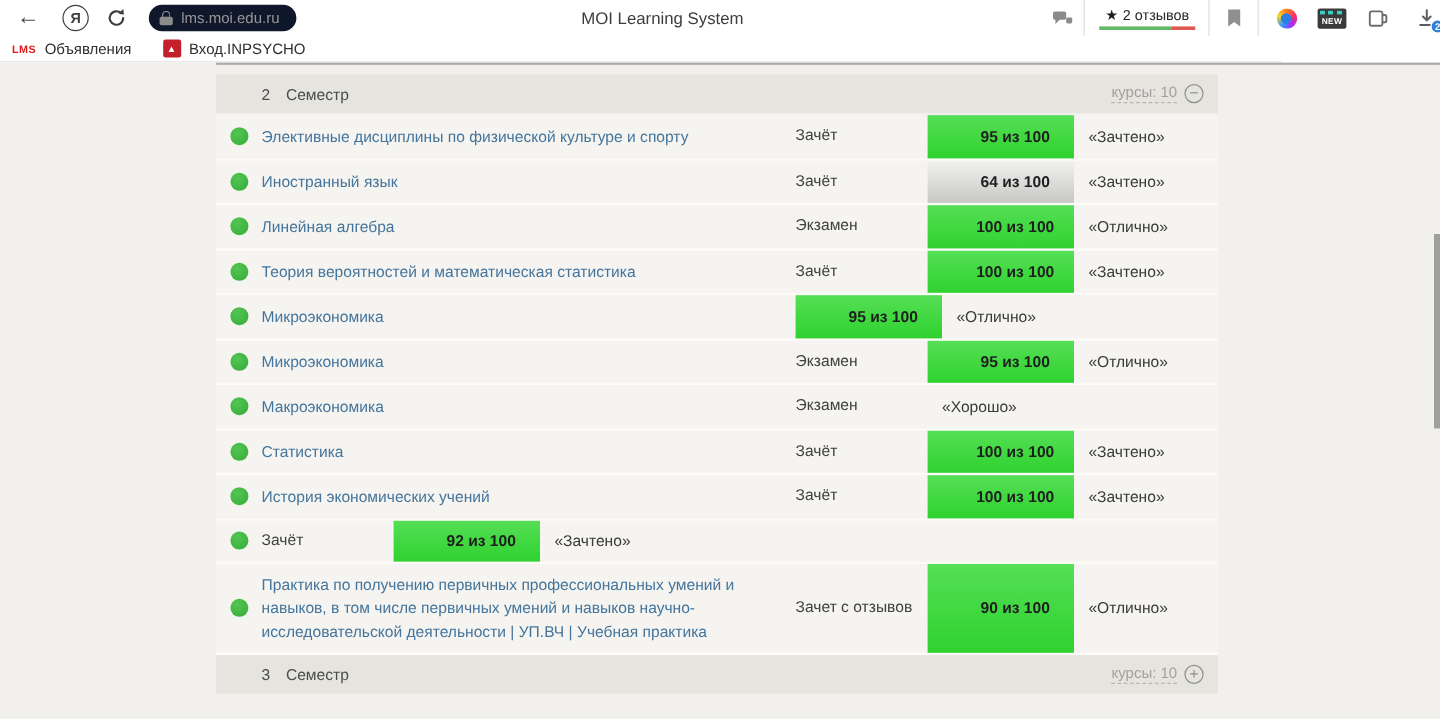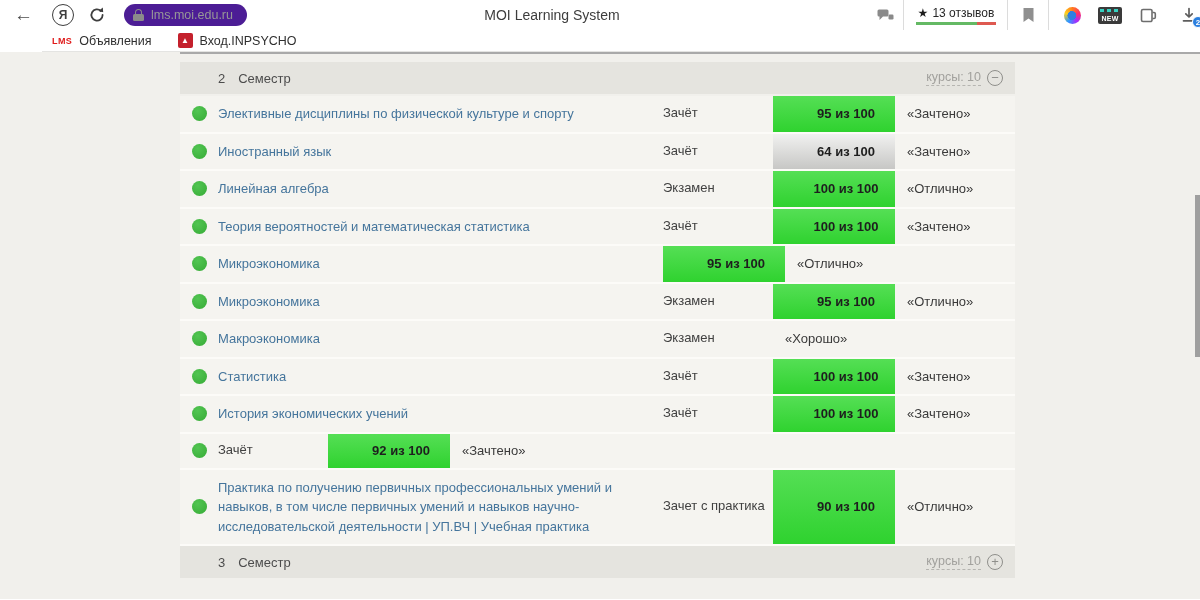--- a/index.html
+++ b/index.html
@@ -10,21 +10,21 @@
   .toolbar { position:relative; width:1200px; height:30px; background:#fff; }
   .toolbar .abs { position:absolute; top:0; height:30px; display:flex; align-items:center; }
 
   .back-btn { left:14px; font-size:19px; color:#4a4a4a; cursor:pointer; }
   .ya-btn { left:52px; }
   .ya-circle { width:22px; height:22px; border:1.7px solid #3e3e3e; border-radius:50%;
                display:flex; align-items:center; justify-content:center;
                font-size:12px; font-weight:bold; color:#3e3e3e; }
   .refresh-btn { left:88px; }
   .addr { left:124px; }
-  .addr-pill { height:22px; background:#4c1d95; border-radius:11px; display:flex;
+  .addr-pill { height:22px; background:#0f172a; border-radius:11px; display:flex;
                align-items:center; padding:0 14px 0 9px; gap:7px; }
   .lock { position:relative; width:11px; height:12px; }
   .lock .shackle { position:absolute; top:0; left:2px; width:7px; height:7px;
                    border:1.8px solid #8b8b8b; border-bottom:none; border-radius:4px 4px 0 0; }
   .lock .body { position:absolute; bottom:0; left:0; width:11px; height:7px;
                 background:#8b8b8b; border-radius:1.5px; }
   .addr-url { font-size:12.5px; color:#979797; }
 
   .page-title { position:absolute; top:0; left:0; width:1104px; height:30px;
                 display:flex; align-items:center; justify-content:center;
@@ -54,21 +54,21 @@
   .new-badge .txt { color:#fff; font-size:7px; font-weight:bold; padding-bottom:2px; letter-spacing:.3px; }
   .tag-btn { left:1138px; }
   .dl-btn { left:1178px; position:absolute; }
   .dl-wrap { position:relative; width:22px; height:22px; display:flex; align-items:center; justify-content:center; }
   .dl-count { position:absolute; right:-4px; bottom:-2px; width:12px; height:12px; border-radius:50%;
               background:#2a7fdf; color:#fff; font-size:8px; font-weight:bold;
               display:flex; align-items:center; justify-content:center; border:1px solid #fff; }
 
   
   .bm-bar { width:1068px; height:22px; background:#fff; display:flex; align-items:center;
-            gap:26px; padding-left:10px; border-bottom:1px solid #e4e4e2;margin-left:42px; }
+            gap:26px; padding-left:10px; border-bottom:1px solid #e4e4e2; }
   .bm-item { display:flex; align-items:center; gap:7px; cursor:pointer; }
   .bm-label { font-size:12.5px; color:#2f2f2f; }
   .fav-lms { font-size:9px; font-weight:bold; color:#e01b1b; letter-spacing:.4px; }
   .fav-red { width:15px; height:15px; background:#c4202c; border-radius:2px;
              display:flex; align-items:center; justify-content:center;
              color:#fff; font-size:8px; }
 
   
   .viewport { position:relative; width:1200px; height:547px; background:#f1f0ec; overflow:hidden; }
   .content-topline { position:absolute; top:0; left:180px; right:0; height:2px; background:#a9a9a9; }
@@ -142,21 +142,21 @@
     <svg width="19" height="17" viewBox="0 0 19 17">
       <path d="M2 2.5h9a1.5 1.5 0 0 1 1.5 1.5v4a1.5 1.5 0 0 1-1.5 1.5H7L3.5 13v-3.5H3A1.5 1.5 0 0 1 1.5 8V4A1.5 1.5 0 0 1 3 2.5z" fill="#8a8a8a"></path>
       <rect x="12.5" y="7.5" width="5" height="5" rx="1.2" fill="#8a8a8a"></rect>
     </svg>
   </div>
   <div class="abs vsep sep1"></div>
 
   <div class="abs reviews">
     <div class="reviews-line">
       <span class="reviews-star">★</span>
-      <span>13 отзывов</span>
+      <span>2 отзывов</span>
     </div>
     <div class="reviews-bar"></div>
   </div>
   <div class="abs vsep sep2"></div>
 
   <div class="abs flag-btn">
     <svg width="13" height="16" viewBox="0 0 13 16">
       <path d="M1.5 1h10v14l-5-3.6L1.5 15z" fill="#8f8f8f"></path>
     </svg>
   </div>
@@ -347,21 +347,21 @@
     <div class="cell-grade">«Зачтено»</div>
   </div>
 
   <div class="row">
     <div class="cell-dot">
       <span class="dot"></span>
     </div>
     <div class="cell-course">
       <span class="course-link">Практика по получению первичных профессиональных умений и навыков, в том числе первичных умений и навыков научно-исследовательской деятельности | УП.ВЧ | Учебная практика</span>
     </div>
-    <div class="cell-type">Зачет с практика</div>
+    <div class="cell-type">Зачет с отзывов</div>
     <div class="cell-score">
       <span class="score-badge green">90 из 100</span>
     </div>
     <div class="cell-grade">«Отлично»</div>
   </div>
 </div>
 
     <div class="sem-bar">
       <span class="sem-num">3</span>
       <span class="sem-name">Семестр</span>

